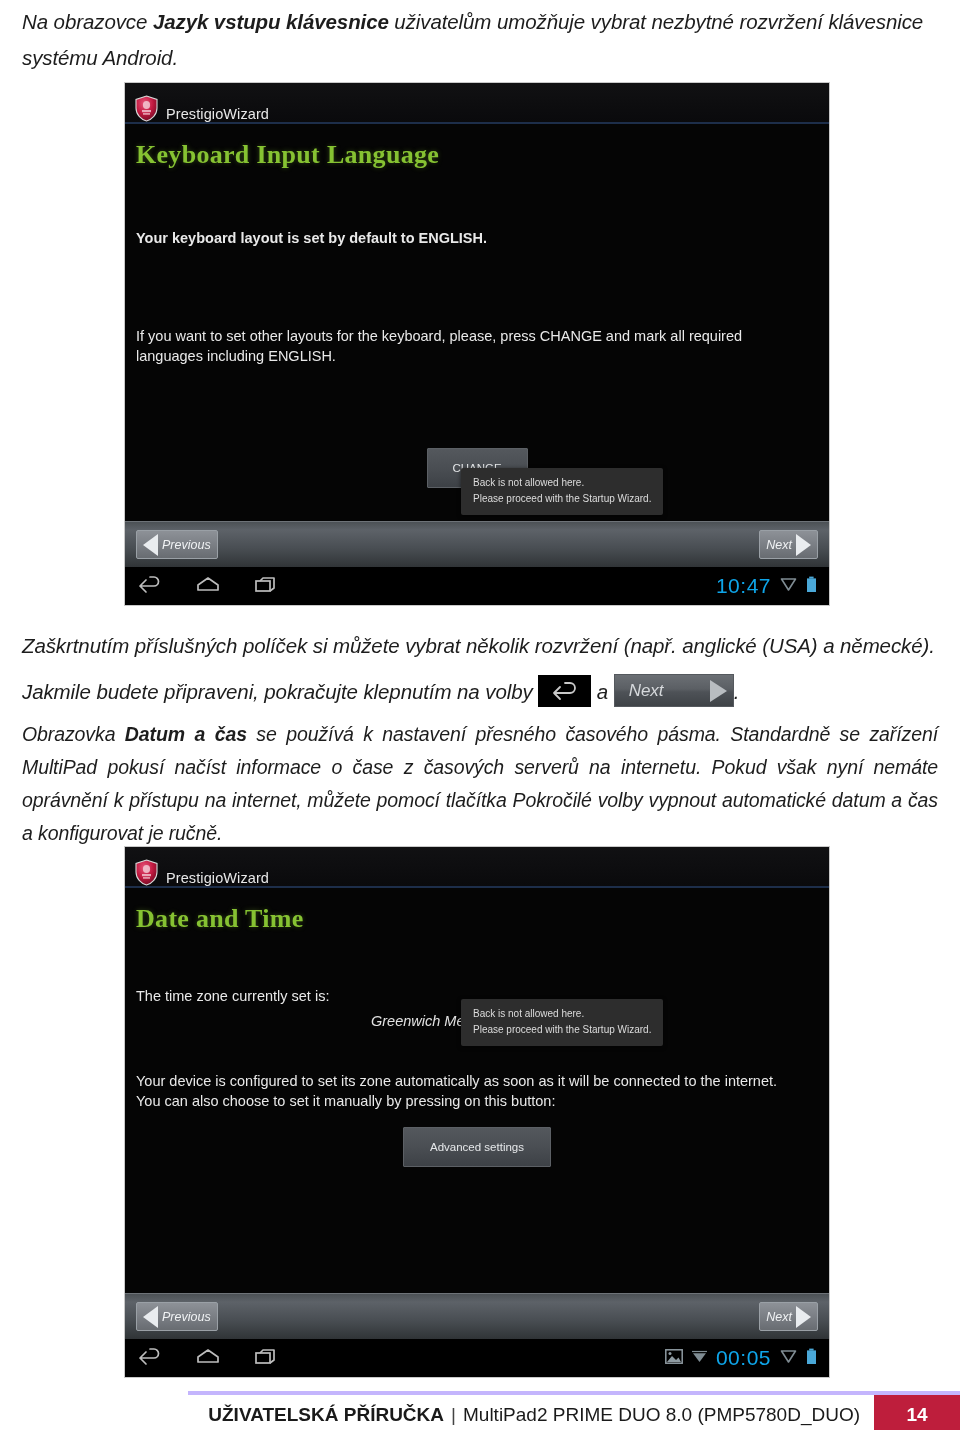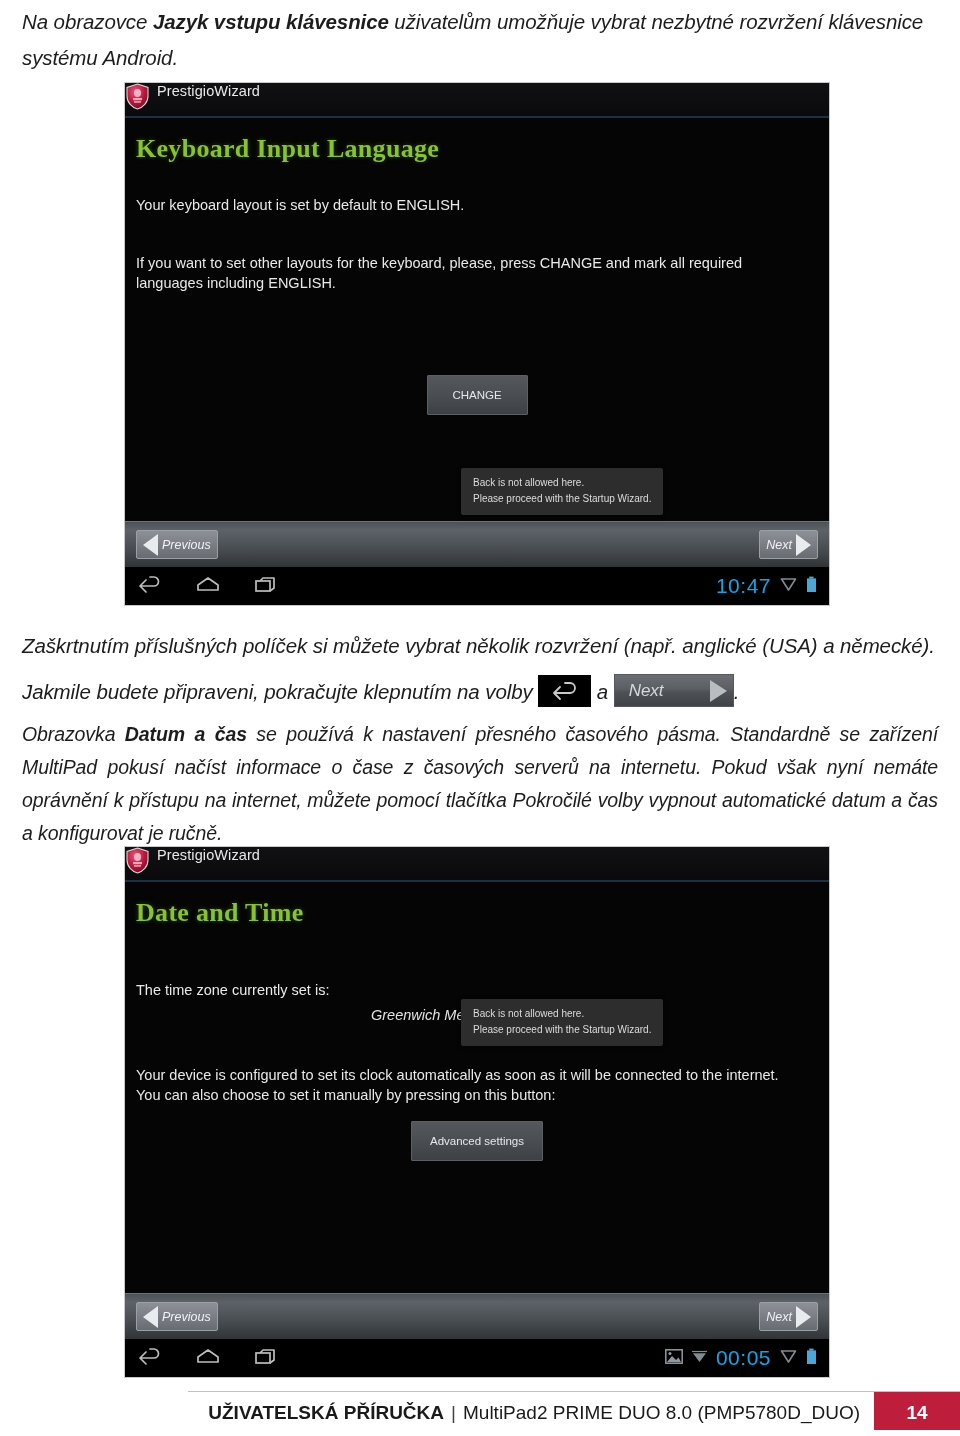--- a/index.html
+++ b/index.html
@@ -126,24 +126,25 @@
   }
   #shot-datetime {
     left: 124px;
     top: 846px;
     width: 706px;
     height: 532px;
   }
 
   
   .shot-titlebar {
-    height: 35px;
+    height: 41px;
     background: linear-gradient(to bottom, #111113 0%, #0a0a0c 100%);
     display: flex;
-    align-items: flex-start;
+    align-items: flex-end;
+    padding-left: 9px;
     border-bottom: 2px solid #1d2e4a;
     position: relative;
   }
   .shield-logo {
     width: 25px; height: 27px;
     position: relative;
     flex: 0 0 auto;
     margin-right: 7px;
   }
   .app-name {
@@ -266,21 +267,21 @@
     font-family: "Liberation Sans", sans-serif;
   }
 
   
   #footer {
     position: absolute;
     left: 188px;
     top: 1391px;
     width: 772px;
     height: 39px;
-    border-top: 1px solid #c4b5fd;
+    border-top: 4px solid #c4b5fd;
     display: flex;
     align-items: stretch;
   }
   .footer-text {
     flex: 1;
     display: flex;
     align-items: center;
     justify-content: flex-end;
     padding-right: 14px;
     font-size: 19px;
@@ -325,22 +326,22 @@
           <rect x="8" y="15" width="9" height="2.2" fill="#f2c9d4" opacity="0.8"></rect>
           <rect x="9" y="18" width="7" height="1.8" fill="#f2c9d4" opacity="0.7"></rect>
         </svg>
       </span>
       <span class="app-name">PrestigioWizard</span>
     </div>
 
     <div class="shot-heading">Keyboard Input Language</div>
 
     <div class="shot-body">
-      <div class="shot-line" style="margin-top:31px;">Your keyboard layout is set by default to ENGLISH.</div>
-      <div class="shot-line" style="margin-top:38px; padding-right:28px;">If you want to set other layouts for the keyboard, please, press CHANGE and mark all required languages including ENGLISH.</div>
+      <div class="shot-line" style="margin-top:58px;font-weight:bold;">Your keyboard layout is set by default to ENGLISH.</div>
+      <div class="shot-line" style="margin-top:78px; padding-right:28px;">If you want to set other layouts for the keyboard, please, press CHANGE and mark all required languages including ENGLISH.</div>
       <div style="margin-top:82px;">
         <div class="grey-btn">CHANGE</div>
       </div>
     </div>
 
     <div class="toast" style="left:336px; top:385px;">
       <div>Back is not allowed here.</div>
       <div>Please proceed with the Startup Wizard.</div>
     </div>
 
@@ -423,24 +424,24 @@
         </svg>
       </span>
       <span class="app-name">PrestigioWizard</span>
     </div>
 
     <div class="shot-heading">Date and Time</div>
 
     <div class="shot-body">
       <div class="shot-line" style="margin-top:52px;">The time zone currently set is:</div>
       <span class="tz-value">Greenwich Mean Time (GMT-0:00)</span>
-      <div class="shot-line" style="margin-top:40px;">Your device is configured to set its clock automatically as soon as it will be connected to the internet.</div>
+      <div class="shot-line" style="margin-top:40px;">Your device is configured to set its zone automatically as soon as it will be connected to the internet.</div>
       <div class="shot-line">You can also choose to set it manually by pressing on this button:</div>
       <div style="margin-top:16px;">
-        <div class="grey-btn" style="width:132px;">Advanced settings</div>
+        <div class="grey-btn" style="width:148px;">Advanced settings</div>
       </div>
     </div>
 
     <div class="toast" style="left:336px; top:152px;">
       <div>Back is not allowed here.</div>
       <div>Please proceed with the Startup Wizard.</div>
     </div>
 
     <div class="wizard-bar" style="bottom:38px;">
       <div class="wz-btn">

